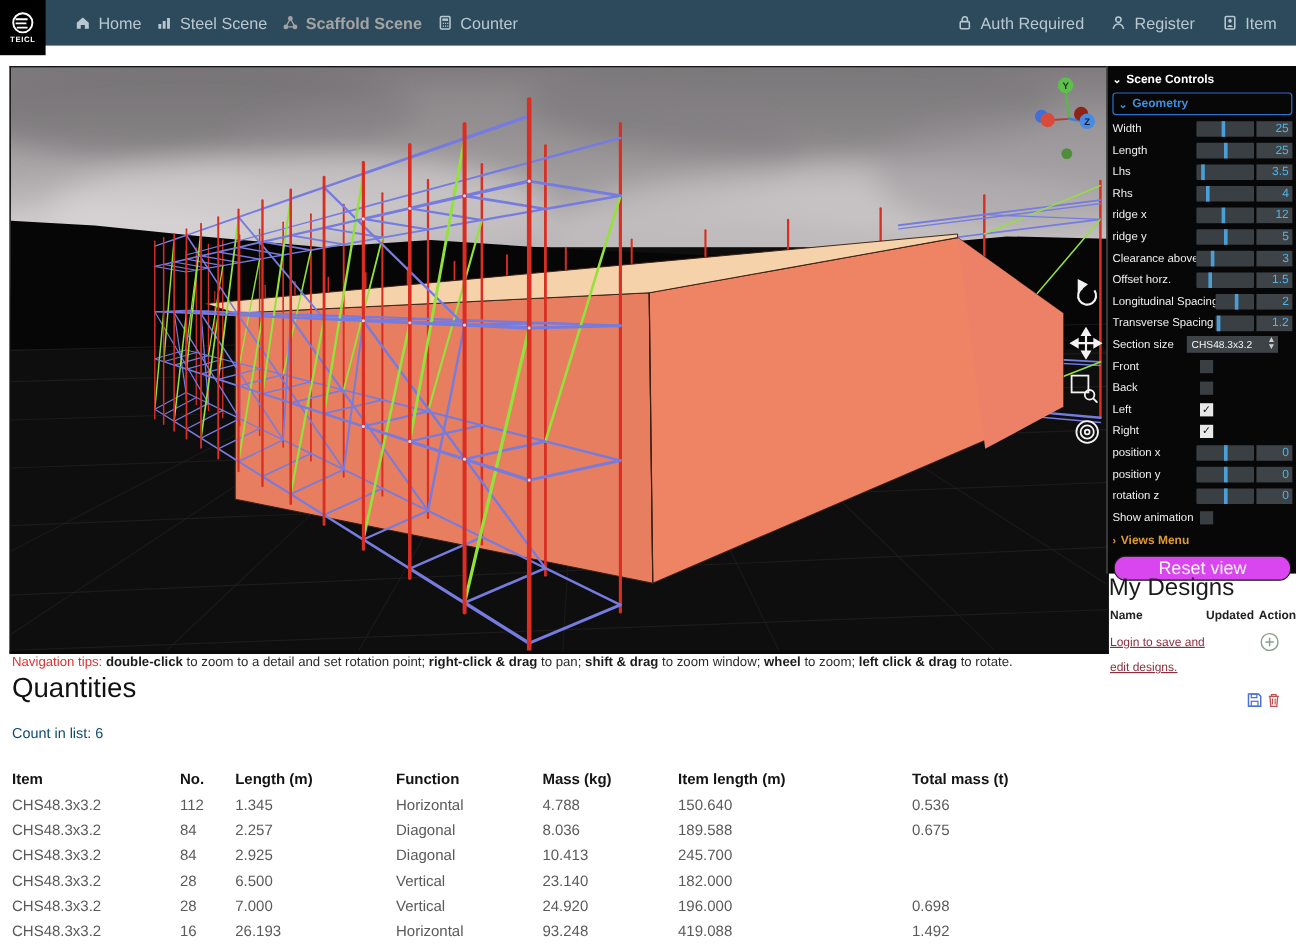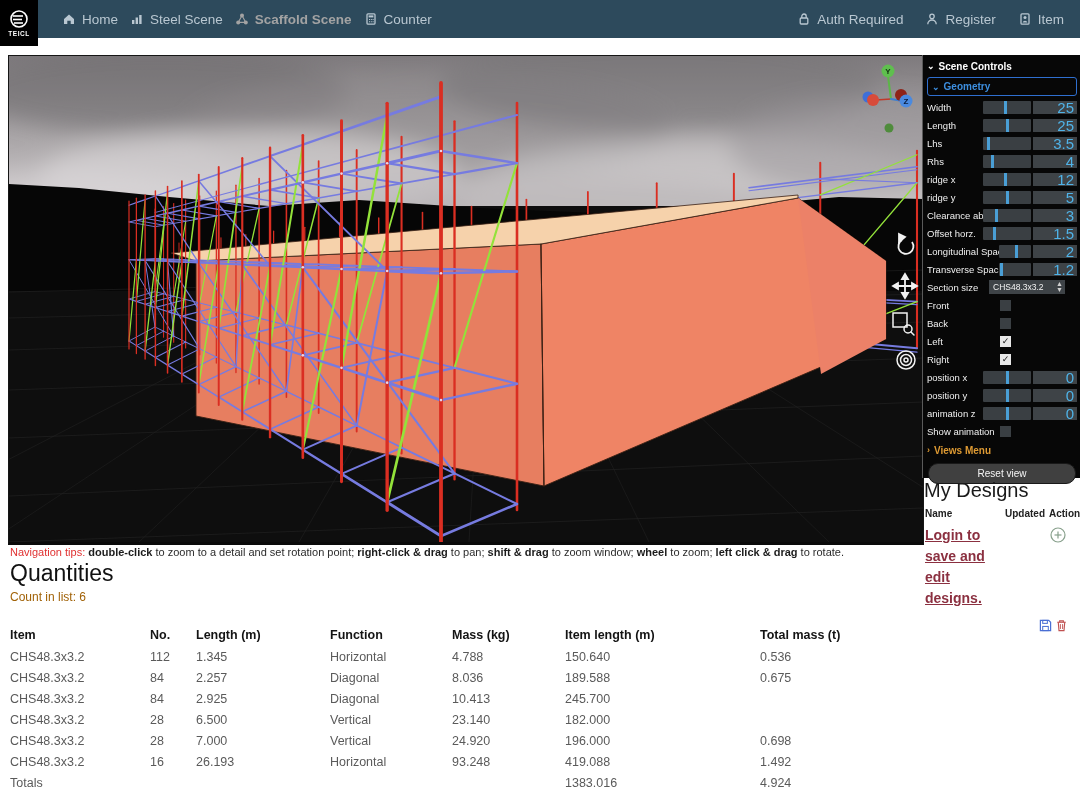--- a/index.html
+++ b/index.html
@@ -24,49 +24,49 @@
     border-left:1px solid #5a5a5a;box-sizing:border-box;color:#e8e8e8;padding:2px 3px 0 4px}
   .prow{display:flex;align-items:center;height:18px}
   .prow .lbl{flex:1;font-size:9.5px;white-space:nowrap;overflow:hidden;color:#f0f0f0}
   .phead{font-size:10px;font-weight:bold;color:#fff;height:18px;display:flex;align-items:center;gap:4px}
   .ghead{height:17px;display:flex;align-items:center;gap:4px;border:1.5px solid #2f6fd0;border-radius:3px;
     margin:2px 0;padding:0 4px;color:#3d8fe0;font-size:10px;font-weight:bold}
   .chev{font-size:9px}
   .track{position:relative;width:48px;height:13px;background:#3a3f43;border-radius:1px;flex:0 0 auto;cursor:pointer}
   .track.narrow{width:32px}
   .thumb{position:absolute;top:0;width:3px;height:13px;background:#4a9fd6}
-  .val{width:44px;height:13px;background:#3e4347;color:#4fb3e8;font-size:15px;text-align:right;
+  .val{width:30px;height:13px;background:#3e4347;color:#4fb3e8;font-size:10px;text-align:right;
     padding:0 3px 0 0;box-sizing:border-box;margin-left:2px;display:flex;align-items:center;justify-content:flex-end;flex:0 0 auto}
   .cbox{width:11px;height:11px;background:#3a3f43;margin-right:66px;flex:0 0 auto;display:flex;
     align-items:center;justify-content:center;font-size:9px;color:#111;cursor:pointer}
   .cbox.on{background:#e8e8e8}
   .selbox{width:70px;height:14px;background:#3e4347;color:#f2f2f2;font-size:8.5px;display:flex;
     align-items:center;justify-content:space-between;padding:0 2px 0 4px;margin-right:12px;cursor:pointer;flex:0 0 auto}
   .selarr{font-size:7px;line-height:6px;display:flex;flex-direction:column;color:#cfcfcf}
   .views{color:#de9a33;font-size:10px;font-weight:bold;height:20px;display:flex;align-items:center;gap:4px;cursor:pointer}
-  .resetbtn{margin:3px 1px 0 1px;height:19px;background:#404040;border:1px solid #191919;border-radius:10px;
-    color:#f5f5f5;font-size:10px;display:flex;align-items:center;justify-content:center;cursor:pointer}
+  .resetbtn{margin:3px 1px 0 1px;height:19px;background:#d946ef;border:1px solid #191919;border-radius:10px;
+    color:#f5f5f5;font-size:15px;display:flex;align-items:center;justify-content:center;cursor:pointer}
   
   .designs{position:absolute;left:918px;top:477px;width:158px;color:#111}
   .designs h2{margin:0;padding:2px 0 6px 6px;font-size:20px;font-weight:normal;color:#1a1a1a}
   .dheader{display:grid;grid-template-columns:80px 44px 34px;padding-left:7px;font-size:10px;font-weight:bold;color:#222}
   .dbody{position:relative;padding-left:7px;margin-top:6px}
-  .loginlink{display:block;width:84px;color:#8b3040;font-weight:bold;font-size:14px;line-height:21px;
+  .loginlink{display:block;width:84px;color:#8b3040;font-weight:normal;font-size:10px;line-height:21px;
     text-decoration:underline;cursor:pointer}
   .plusicon{position:absolute;right:10px;top:2px;cursor:pointer}
   .dicons{display:flex;justify-content:flex-end;gap:3px;padding-right:8px;margin-top:10px}
   .dicons span{cursor:pointer;display:flex}
   
   .tips{position:absolute;left:10px;top:546px;width:905px;font-size:11px;color:#2b2b2b;white-space:nowrap}
   .tips .red{color:#e03131;font-weight:normal}
   .tips b{color:#1c1c1c}
   
   .qwrap{position:absolute;left:10px;top:560px;width:1060px}
   .qwrap h1{margin:0;font-size:23px;font-weight:500;color:#111}
-  .qcount{margin-top:3px;font-size:12px;color:#a16207}
+  .qcount{margin-top:17px;font-size:12px;color:#0c4a6e}
   .qtable{margin-top:20px}
   .qrow{display:grid;grid-template-columns:140px 46px 134px 122px 113px 195px 1fr;height:21px;align-items:center;
     font-size:12.5px;color:#5a5a5a}
   .qrow.head{font-weight:bold;color:#141414;height:22px}
 </style>
 </head>
 <body>
 
 <div class="navbar">
   <div class="brandbox">
@@ -628,21 +628,21 @@
       <span class="val">0</span>
     </div>
     <div class="prow">
       <span class="lbl">position y</span>
       <div class="track">
         <div class="thumb" style="left: calc(50% - 1px);"></div>
       </div>
       <span class="val">0</span>
     </div>
     <div class="prow">
-      <span class="lbl">animation z</span>
+      <span class="lbl">rotation z</span>
       <div class="track">
         <div class="thumb" style="left: calc(50% - 1px);"></div>
       </div>
       <span class="val">0</span>
     </div>
     <div class="prow">
       <span class="lbl">Show animation</span>
       <div class="cbox"></div>
     </div>
     <div class="views">

